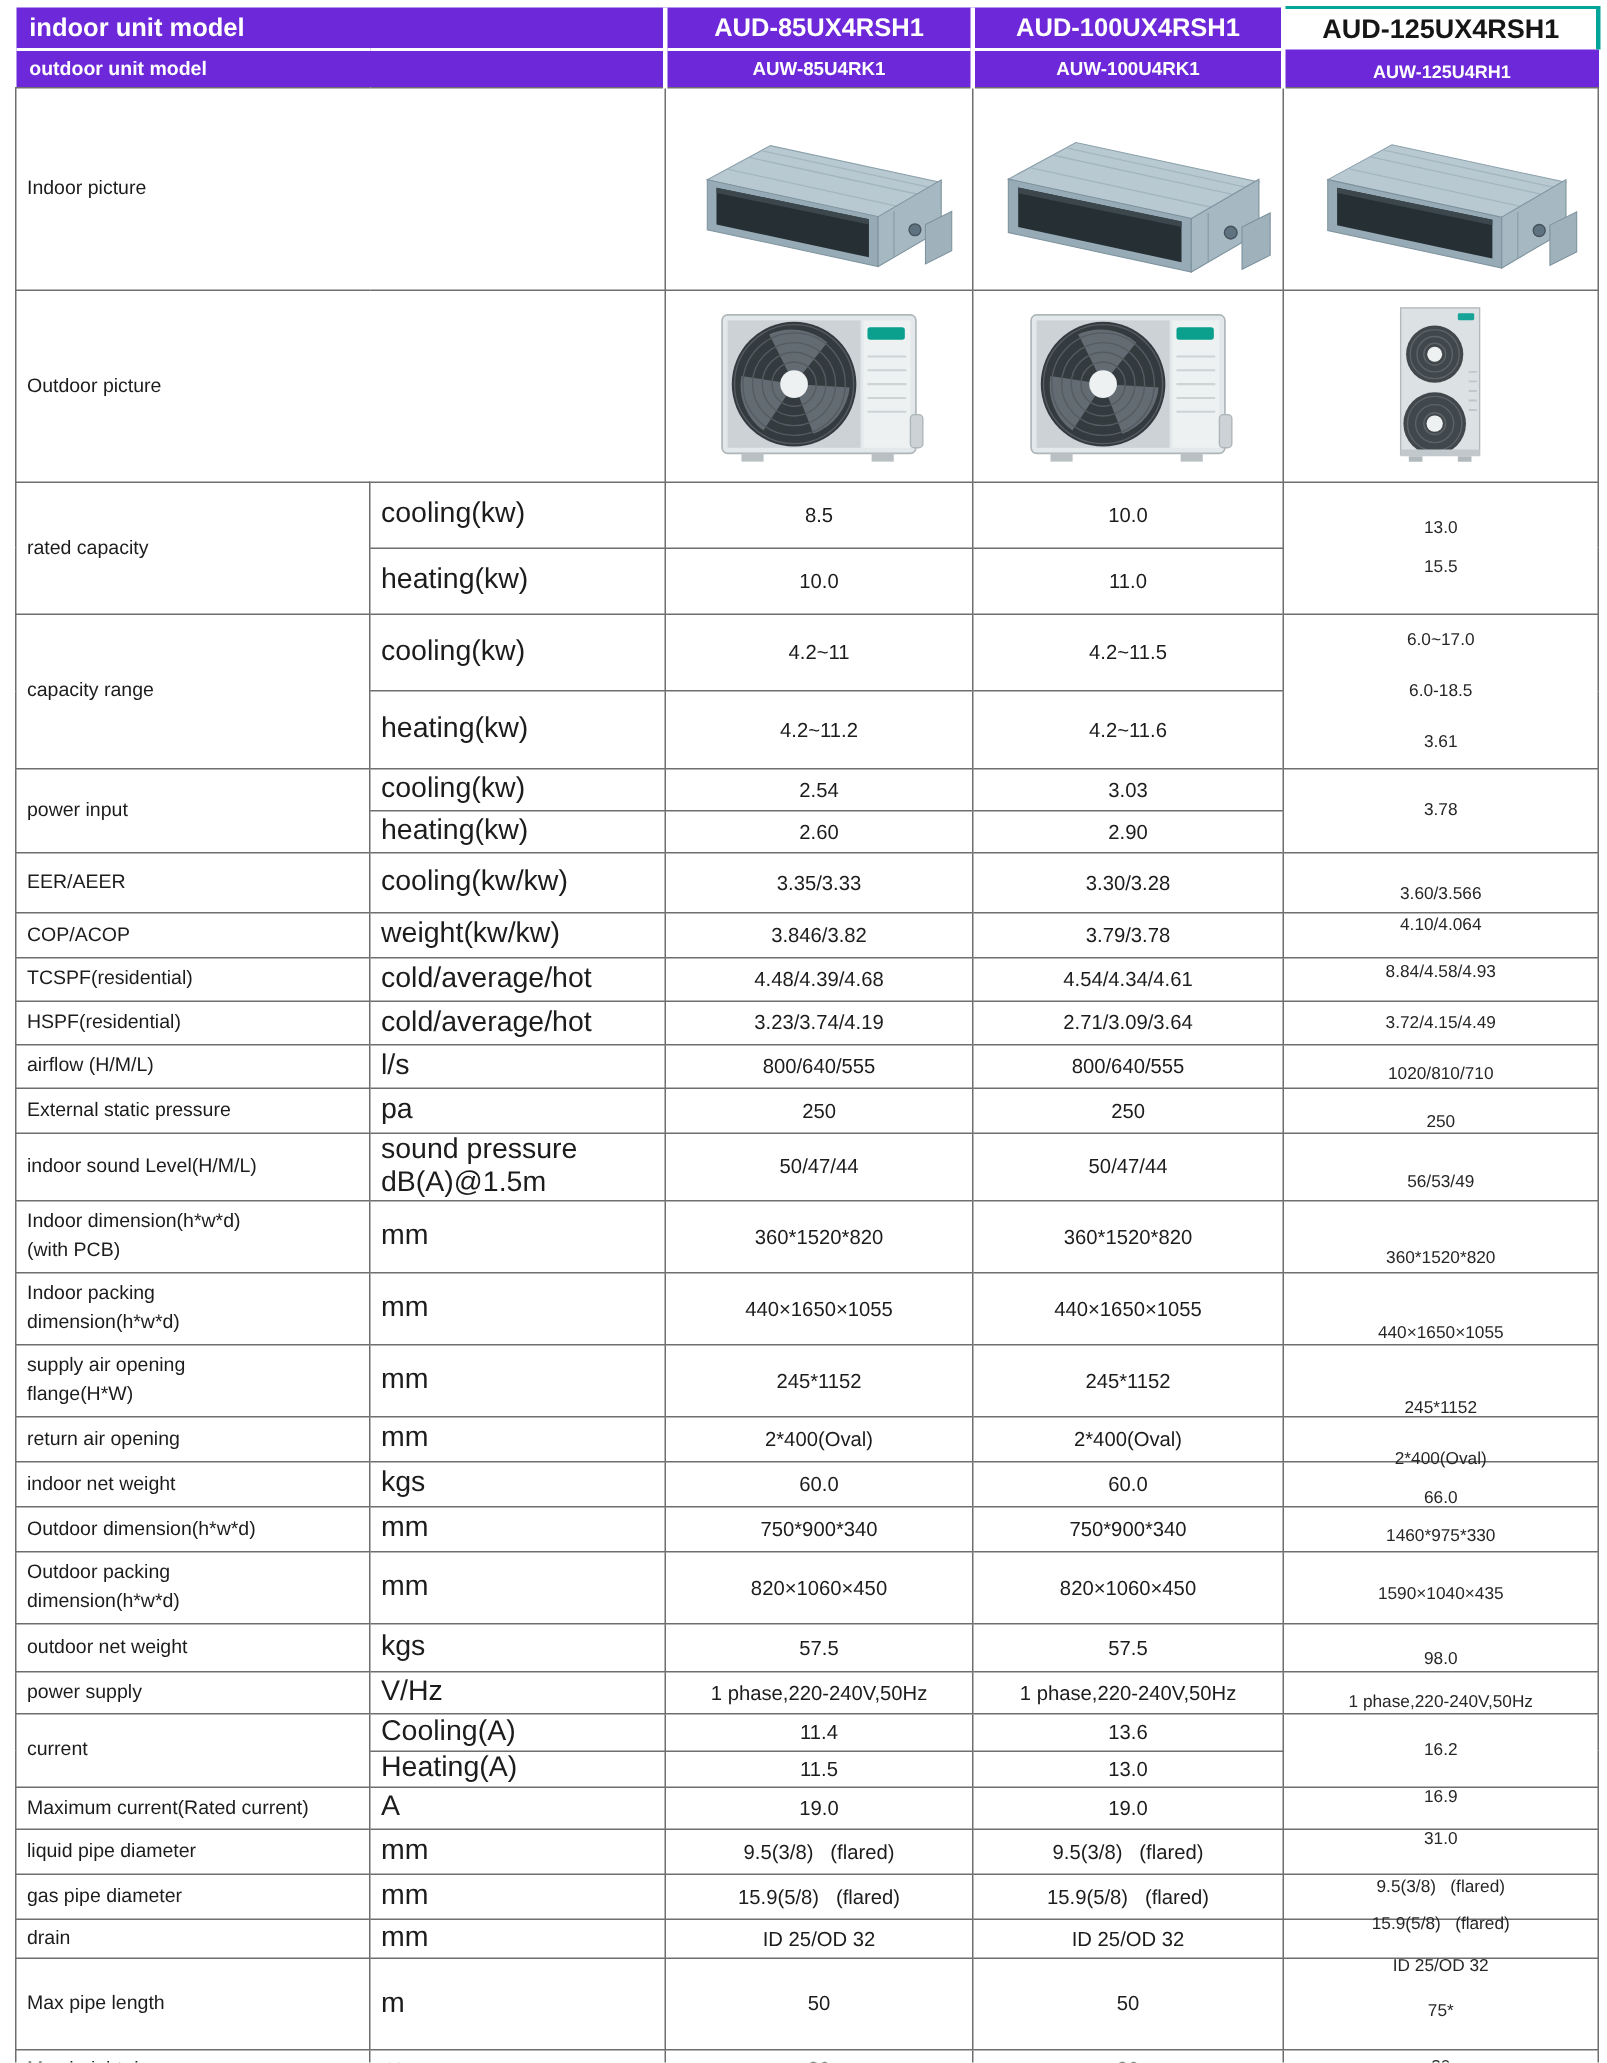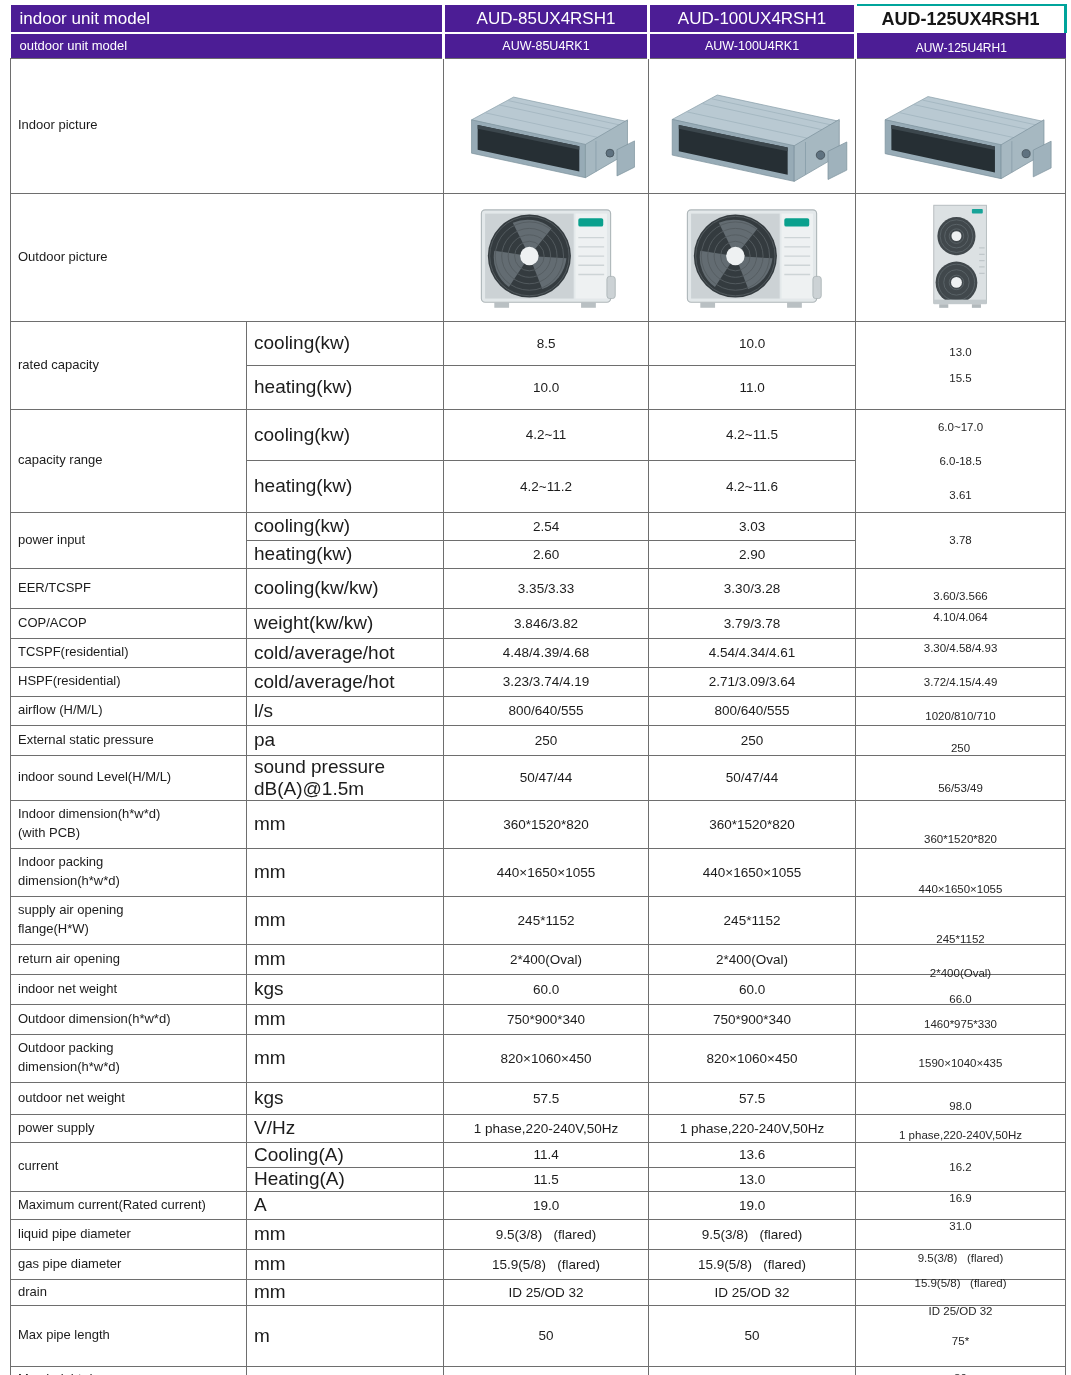--- a/index.html
+++ b/index.html
@@ -5,21 +5,21 @@
   html,body{margin:0;padding:0;}
   body{
     width:1071px;height:1375px;overflow:hidden;background:#ffffff;
     font-family:"Liberation Sans", sans-serif;color:#1c1c1c;position:relative;
   }
   .sheet{position:absolute;left:10px;top:4px;width:1055px;}
   table{border-collapse:collapse;table-layout:fixed;width:1055px;}
   td{border:1px solid #6e6e6e;padding:0 6px;font-size:13px;vertical-align:middle;overflow:visible;}
   
   tr.hdr td{border:none;}
-  .teal{background:#4c1d95;color:#ffffff;font-weight:normal;}
+  .teal{background:#6d28d9;color:#ffffff;font-weight:bold;}
   .h1l{font-size:17px;padding-left:9px;border-right:3px solid #fff !important;border-bottom:2px solid #fff !important;}
   .h1m{font-size:17px;text-align:center;border-right:3px solid #fff !important;border-bottom:2px solid #fff !important;}
   .whitecell{background:#ffffff;color:#161616;font-weight:bold;font-size:18px;text-align:center;
     border-left:2px solid #00a49b !important;border-right:3px solid #00a49b !important;border-top:2px solid #00a49b !important;}
   .h2l{font-size:13px;padding-left:9px;border-right:3px solid #fff !important;}
   .h2m{font-size:12.5px;text-align:center;border-right:3px solid #fff !important;}
   .h2last{font-size:12px;border-right:none !important;padding-top:6px;}
   
   .picrow .lbl{text-align:left;}
   .pic{text-align:center;vertical-align:middle;padding:2px;}
@@ -190,39 +190,39 @@
           <td class="val"><span class="cv">2.54</span></td>
           <td class="val"><span class="cv">3.03</span></td>
           <td class="val c5" rowspan="2"><span class="cv">3.78</span></td>
         </tr>
         <tr class="subrow" style="height: 28px;">
           <td class="sub">heating(kw)</td>
           <td class="val"><span class="cv">2.60</span></td>
           <td class="val"><span class="cv">2.90</span></td>
         </tr>
         <tr style="height: 30px;">
-          <td class="lbl">EER/TCSPF</td>
+          <td class="lbl">EER/AEER</td>
           <td class="sub">cooling(kw/kw)</td>
           <td class="val"><span class="cv">3.35/3.33</span></td>
           <td class="val"><span class="cv">3.30/3.28</span></td>
           <td class="val c5"><span class="cv" style="top: -6px; margin-top: 27px;">3.60/3.566</span></td>
         </tr>
         <tr style="height: 30px;">
           <td class="lbl">COP/ACOP</td>
           <td class="sub">weight(kw/kw)</td>
           <td class="val"><span class="cv">3.846/3.82</span></td>
           <td class="val"><span class="cv">3.79/3.78</span></td>
           <td class="val c5"><span class="cv" style="top: -6px;">4.10/4.064</span></td>
         </tr>
         <tr style="height: 29px;">
           <td class="lbl">TCSPF(residential)</td>
           <td class="sub">cold/average/hot</td>
           <td class="val"><span class="cv">4.48/4.39/4.68</span></td>
           <td class="val"><span class="cv">4.54/4.34/4.61</span></td>
-          <td class="val c5"><span class="cv" style="top: -5px;">3.30/4.58/4.93</span></td>
+          <td class="val c5"><span class="cv" style="top: -5px;">8.84/4.58/4.93</span></td>
         </tr>
         <tr style="height: 29px;">
           <td class="lbl">HSPF(residential)</td>
           <td class="sub">cold/average/hot</td>
           <td class="val"><span class="cv">3.23/3.74/4.19</span></td>
           <td class="val"><span class="cv">2.71/3.09/3.64</span></td>
           <td class="val c5"><span class="cv">3.72/4.15/4.49</span></td>
         </tr>
         <tr style="height: 29px;">
           <td class="lbl">airflow (H/M/L)</td>

